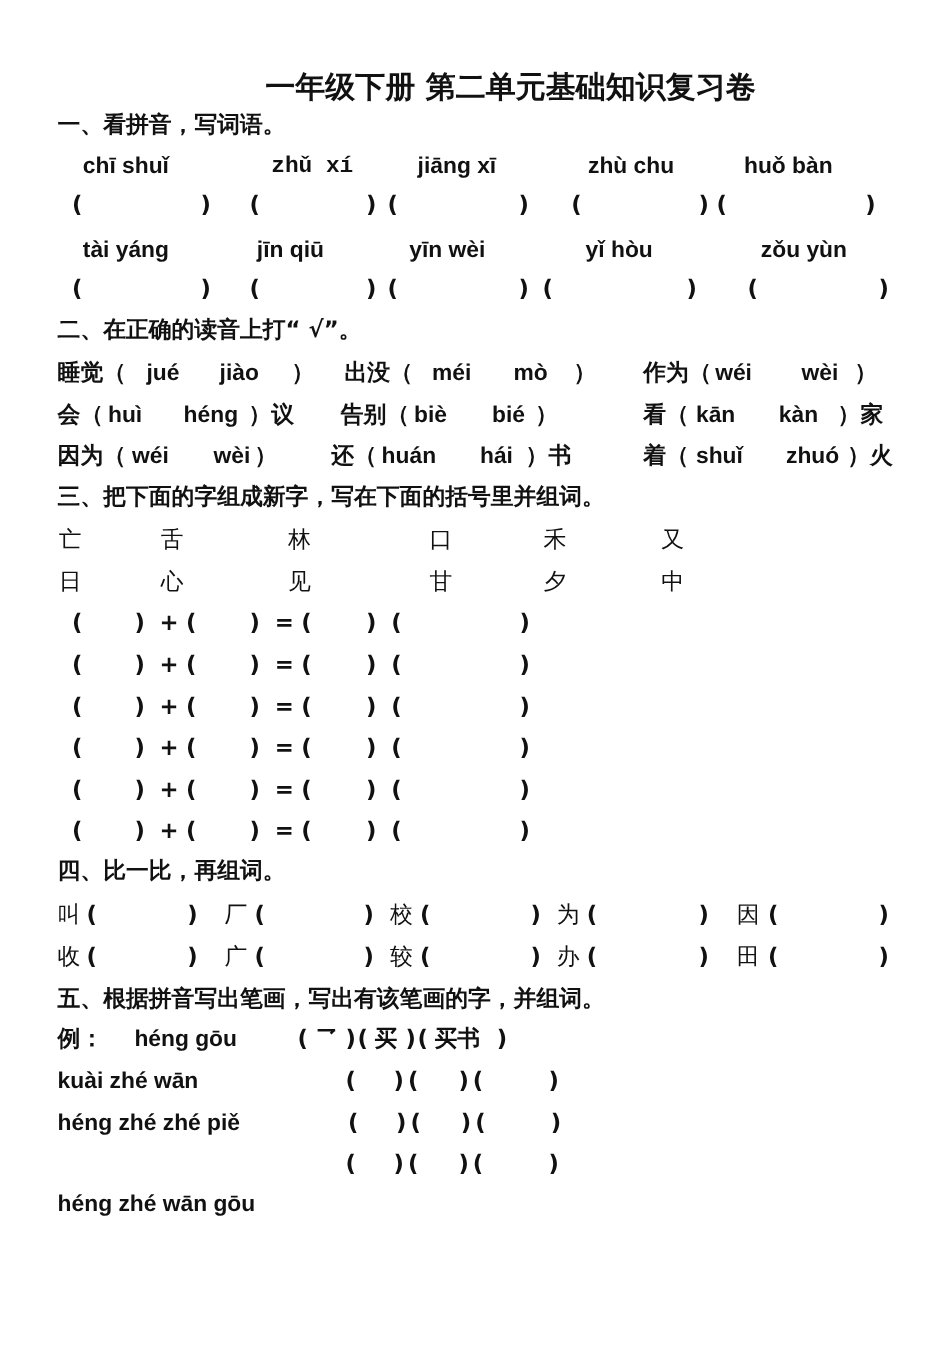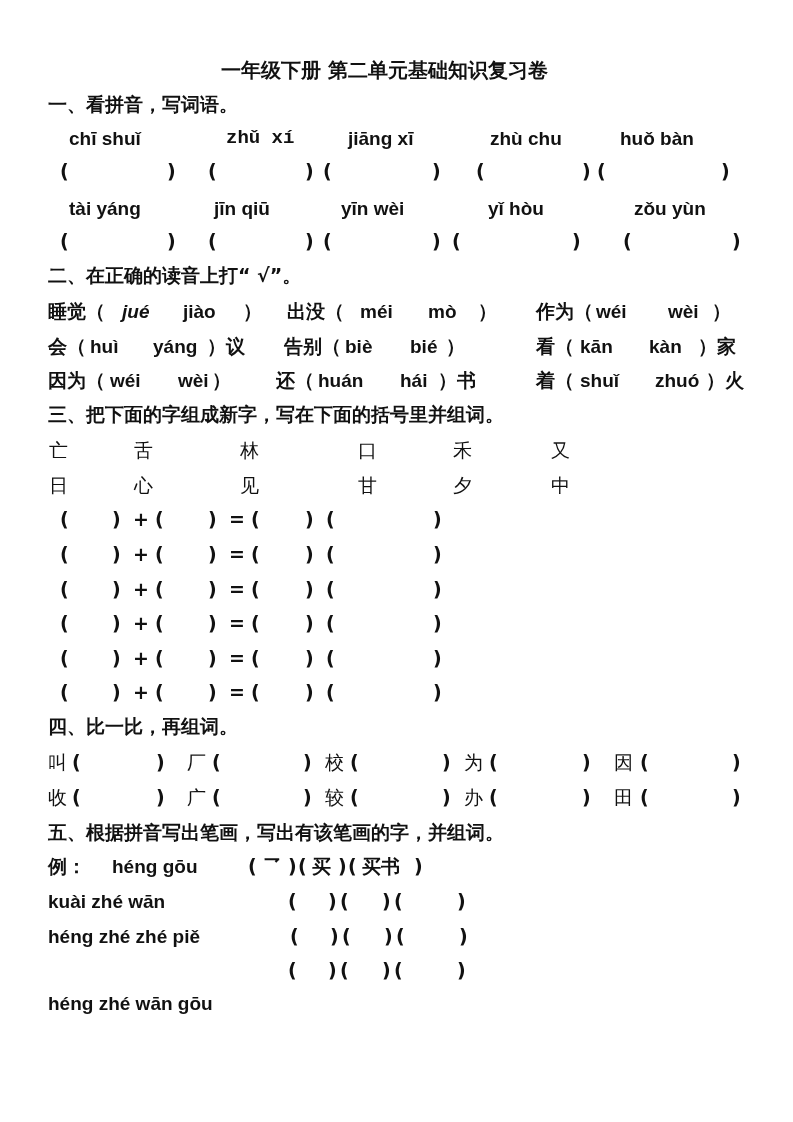--- a/index.html
+++ b/index.html
@@ -1,19 +1,19 @@
 <!DOCTYPE html>
 <html><head>
 <meta charset="utf-8">
 <style>
   html, body { margin:0; padding:0; background:#ffffff; }
   body { width:793px; height:1122px; position:relative; overflow:hidden;
          font-family:"DejaVu Sans", "Liberation Sans", sans-serif; color:#111; }
   .abs { position:absolute; white-space:nowrap; line-height:1; }
-  .title { font-size:20px; font-weight:bold; }
+  .title { font-size:25px; font-weight:bold; }
   .h { font-size:19px; font-weight:bold; }
   .py { font-size:19px; font-weight:bold; font-family:"Liberation Sans", "DejaVu Sans", sans-serif; }
   .cn { font-size:19px; }
   .br { font-size:19px; font-weight:bold; }
   .field { position:absolute; }
 </style>
 </head>
 <body>
 
 <div class="abs title" style="left:221px;top:60px;">一年级下册 第二单元基础知识复习卷</div>
@@ -60,37 +60,37 @@
 <div class="abs br" style="left:452px;top:232px;">(</div>
 <div class="abs br" style="left:572px;top:232px;">)</div>
 <div class="field" style="left:462px;top:228px;width:108px;height:26px;"></div>
 <div class="abs br" style="left:623px;top:232px;">(</div>
 <div class="abs br" style="left:732px;top:232px;">)</div>
 <div class="field" style="left:633px;top:228px;width:97px;height:26px;"></div>
 
 <div class="abs h" style="left:48px;top:266px;">二、在正确的读音上打“ √”。</div>
 
 <div class="abs cn" style="left:48px;top:302px;font-weight:bold;">睡觉（</div>
-<div class="abs py" style="left:122px;top:302px;font-style:italic;">jué</div>
+<div class="abs py" style="left:122px;top:302px;">jué</div>
 <div class="abs py" style="left:183px;top:302px;">jiào</div>
 <div class="abs cn" style="left:243px;top:302px;font-weight:bold;">）</div>
 
 <div class="abs cn" style="left:287px;top:302px;font-weight:bold;">出没（</div>
 <div class="abs py" style="left:360px;top:302px;">méi</div>
 <div class="abs py" style="left:428px;top:302px;">mò</div>
 <div class="abs cn" style="left:478px;top:302px;font-weight:bold;">）</div>
 
 <div class="abs cn" style="left:536px;top:302px;font-weight:bold;">作为（</div>
 <div class="abs py" style="left:596px;top:302px;">wéi</div>
 <div class="abs py" style="left:668px;top:302px;">wèi</div>
 <div class="abs cn" style="left:712px;top:302px;font-weight:bold;">）</div>
 
 <div class="abs cn" style="left:48px;top:337px;font-weight:bold;">会（</div>
 <div class="abs py" style="left:90px;top:337px;">huì</div>
-<div class="abs py" style="left:153px;top:337px;">yáng</div>
+<div class="abs py" style="left:153px;top:337px;">héng</div>
 <div class="abs cn" style="left:207px;top:337px;font-weight:bold;">）议</div>
 
 <div class="abs cn" style="left:284px;top:337px;font-weight:bold;">告别（</div>
 <div class="abs py" style="left:345px;top:337px;">biè</div>
 <div class="abs py" style="left:410px;top:337px;">bié</div>
 <div class="abs cn" style="left:446px;top:337px;font-weight:bold;">）</div>
 
 <div class="abs cn" style="left:536px;top:337px;font-weight:bold;">看（</div>
 <div class="abs py" style="left:580px;top:337px;">kān</div>
 <div class="abs py" style="left:649px;top:337px;">kàn</div>

